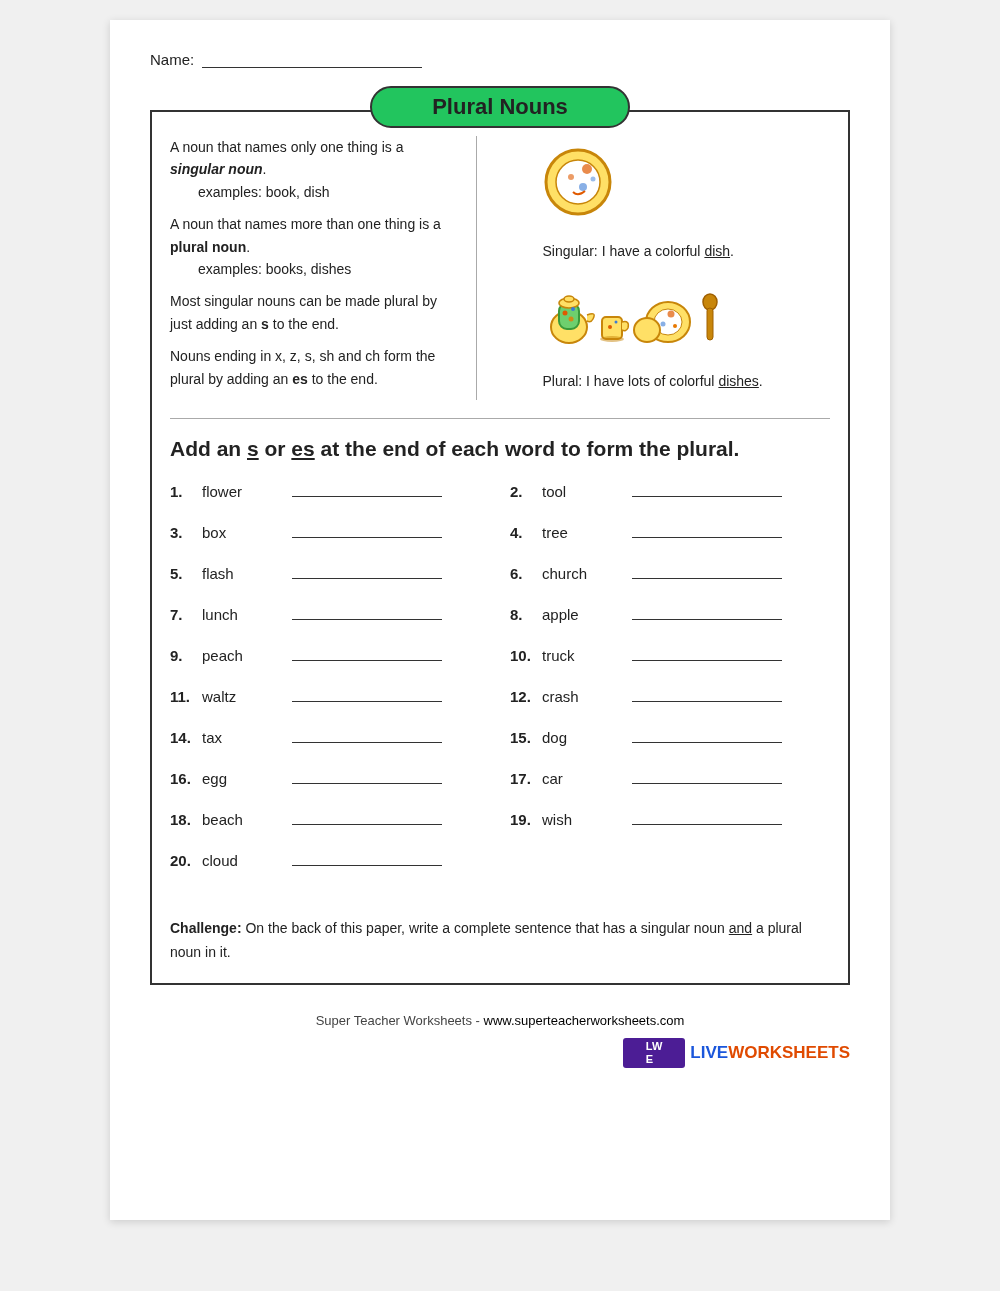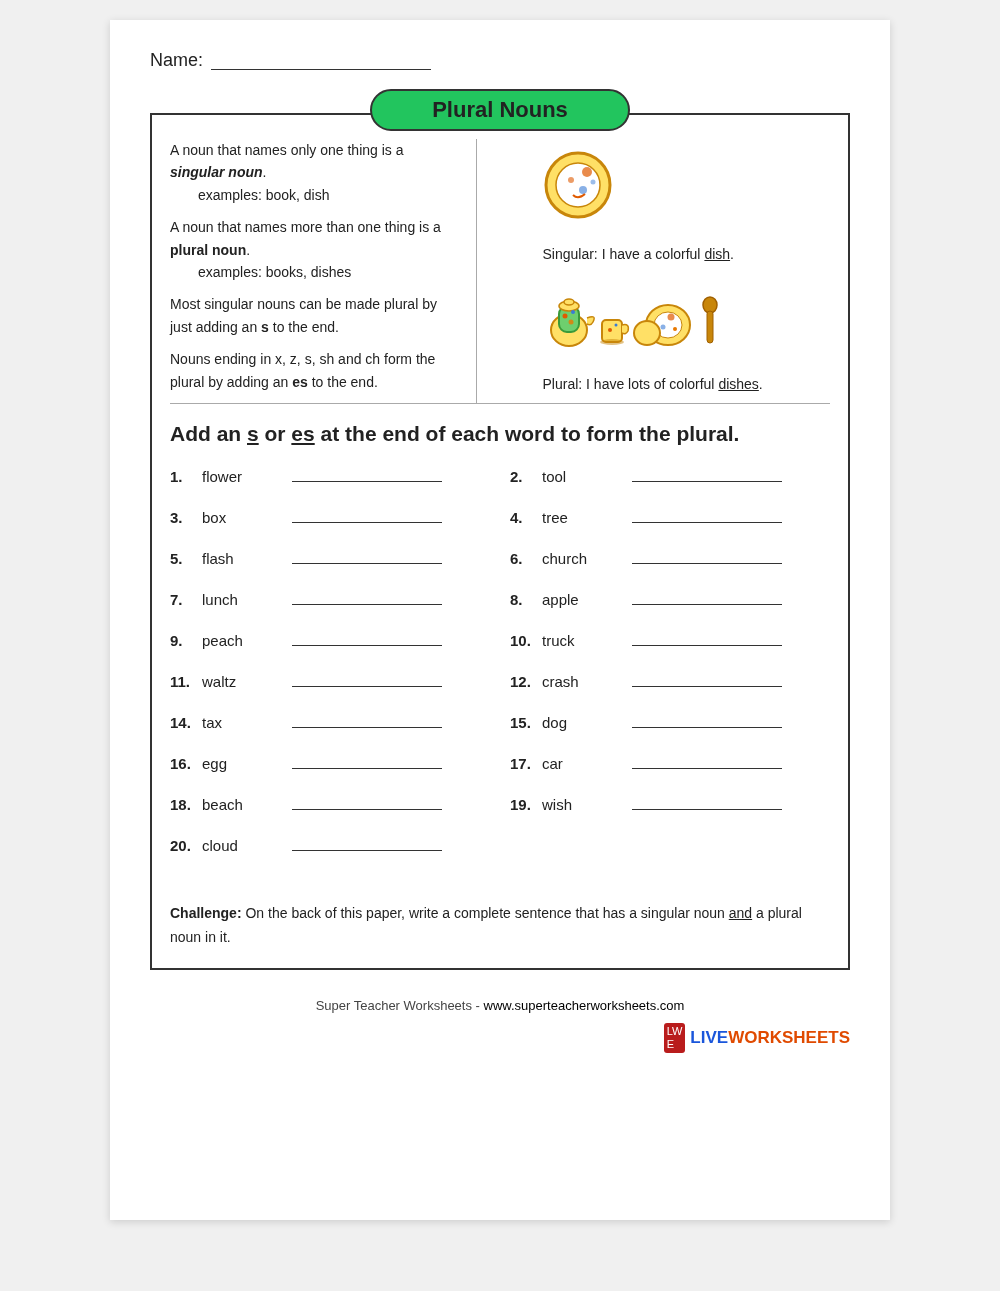--- a/index.html
+++ b/index.html
@@ -17,21 +17,21 @@
       width: 780px;
       min-height: 1200px;
       padding: 30px 40px 30px 40px;
       position: relative;
       box-shadow: 0 2px 8px rgba(0,0,0,0.15);
     }
     .name-line {
       display: flex;
       align-items: center;
       margin-bottom: 18px;
-      font-size: 18px;
+      font-size: 15px;
     }
     .name-line span { margin-right: 8px; }
     .name-underline {
       display: inline-block;
       width: 220px;
       border-bottom: 1.5px solid #333;
       height: 18px;
     }
     .title-box {
       text-align: center;
@@ -50,20 +50,21 @@
     }
     .main-border {
       border: 2px solid #333;
       margin-top: -18px;
       padding: 24px 18px 18px 18px;
     }
     
     .info-section {
       display: flex;
       border-bottom: 1.5px solid #aaa;
+      padding-bottom: 18px;
       margin-bottom: 18px;
       gap: 48px;
     }
     .info-left {
       flex: 1;
       padding-right: 18px;
       border-right: 1.5px solid #aaa;
       font-size: 14px;
       line-height: 1.6;
     }
@@ -141,25 +142,25 @@
       margin-top: 10px;
     }
     .lw-logo {
       display: flex;
       align-items: center;
       font-size: 18px;
       font-weight: bold;
       color: #e04a00;
     }
     .lw-logo .lw-badge {
-      background: #b91c1c;
+      background: #4c1d95;
       color: #fff;
       font-size: 11px;
-      font-weight: normal;
-      padding: 2px 3px;
+      font-weight: bold;
+      padding: 2px 23px;
       border-radius: 3px;
       margin-right: 5px;
       line-height: 1.2;
     }
   </style>
 </head>
 <body>
 
 <div class="page">
 

